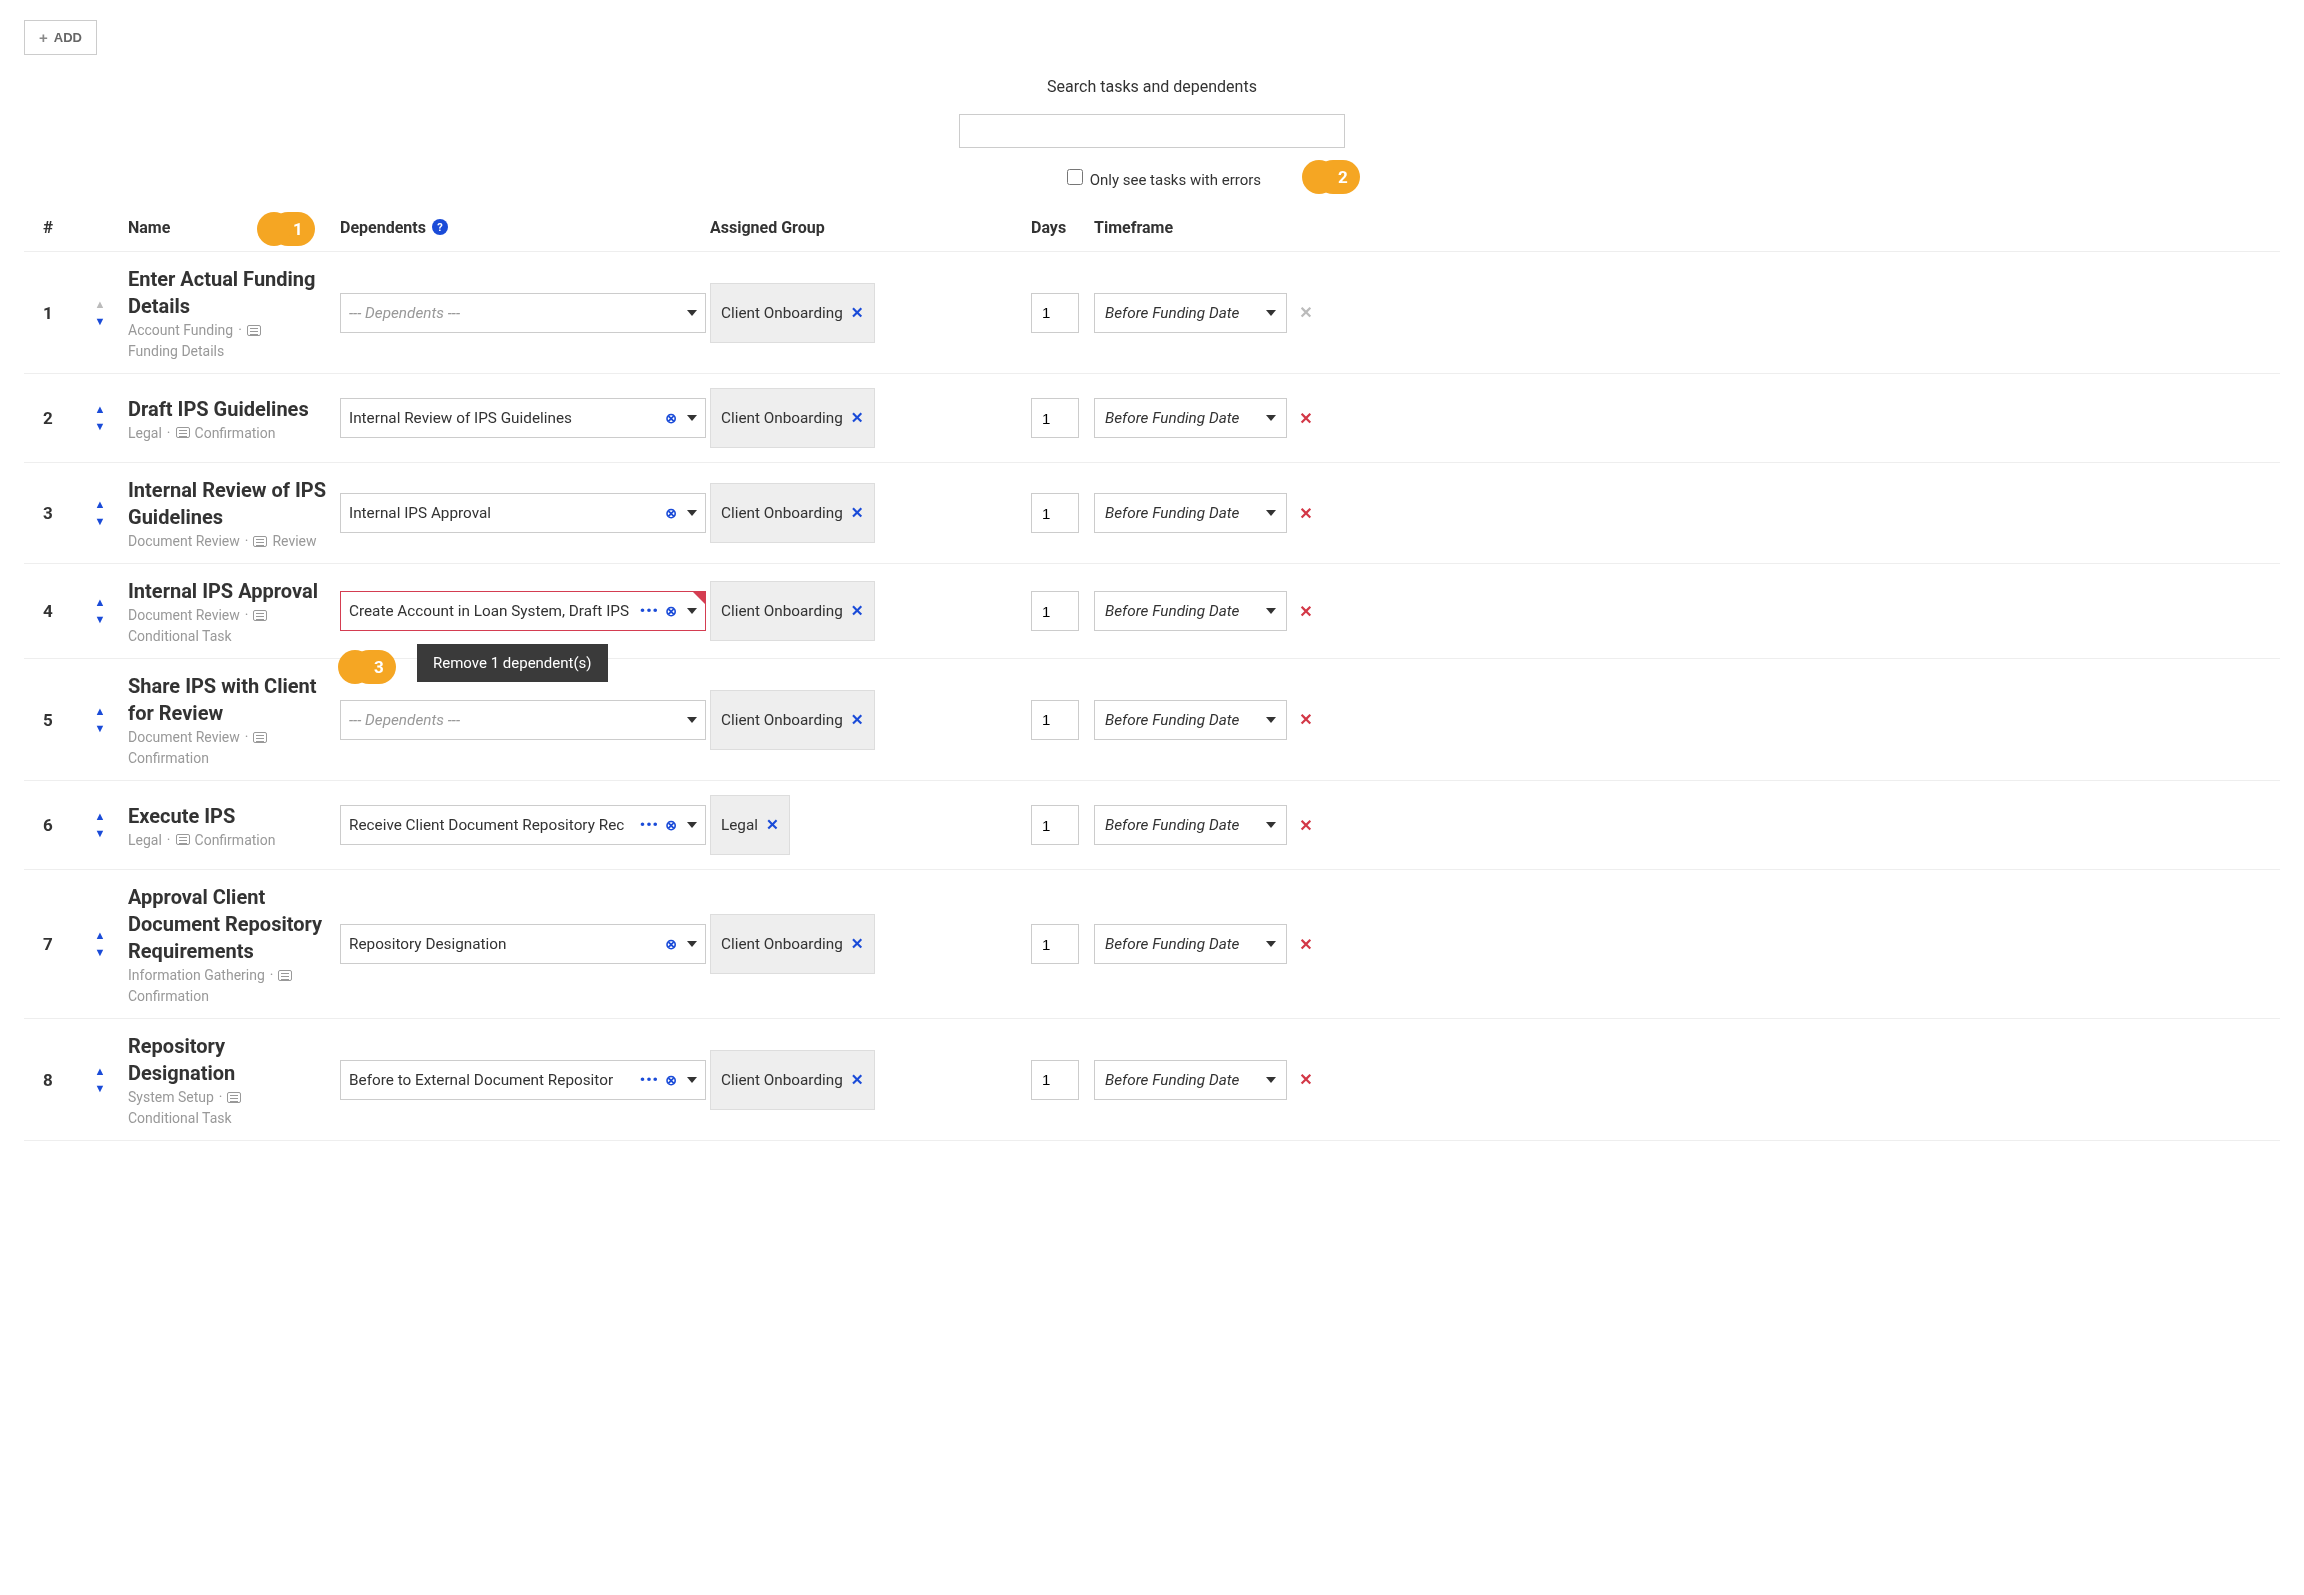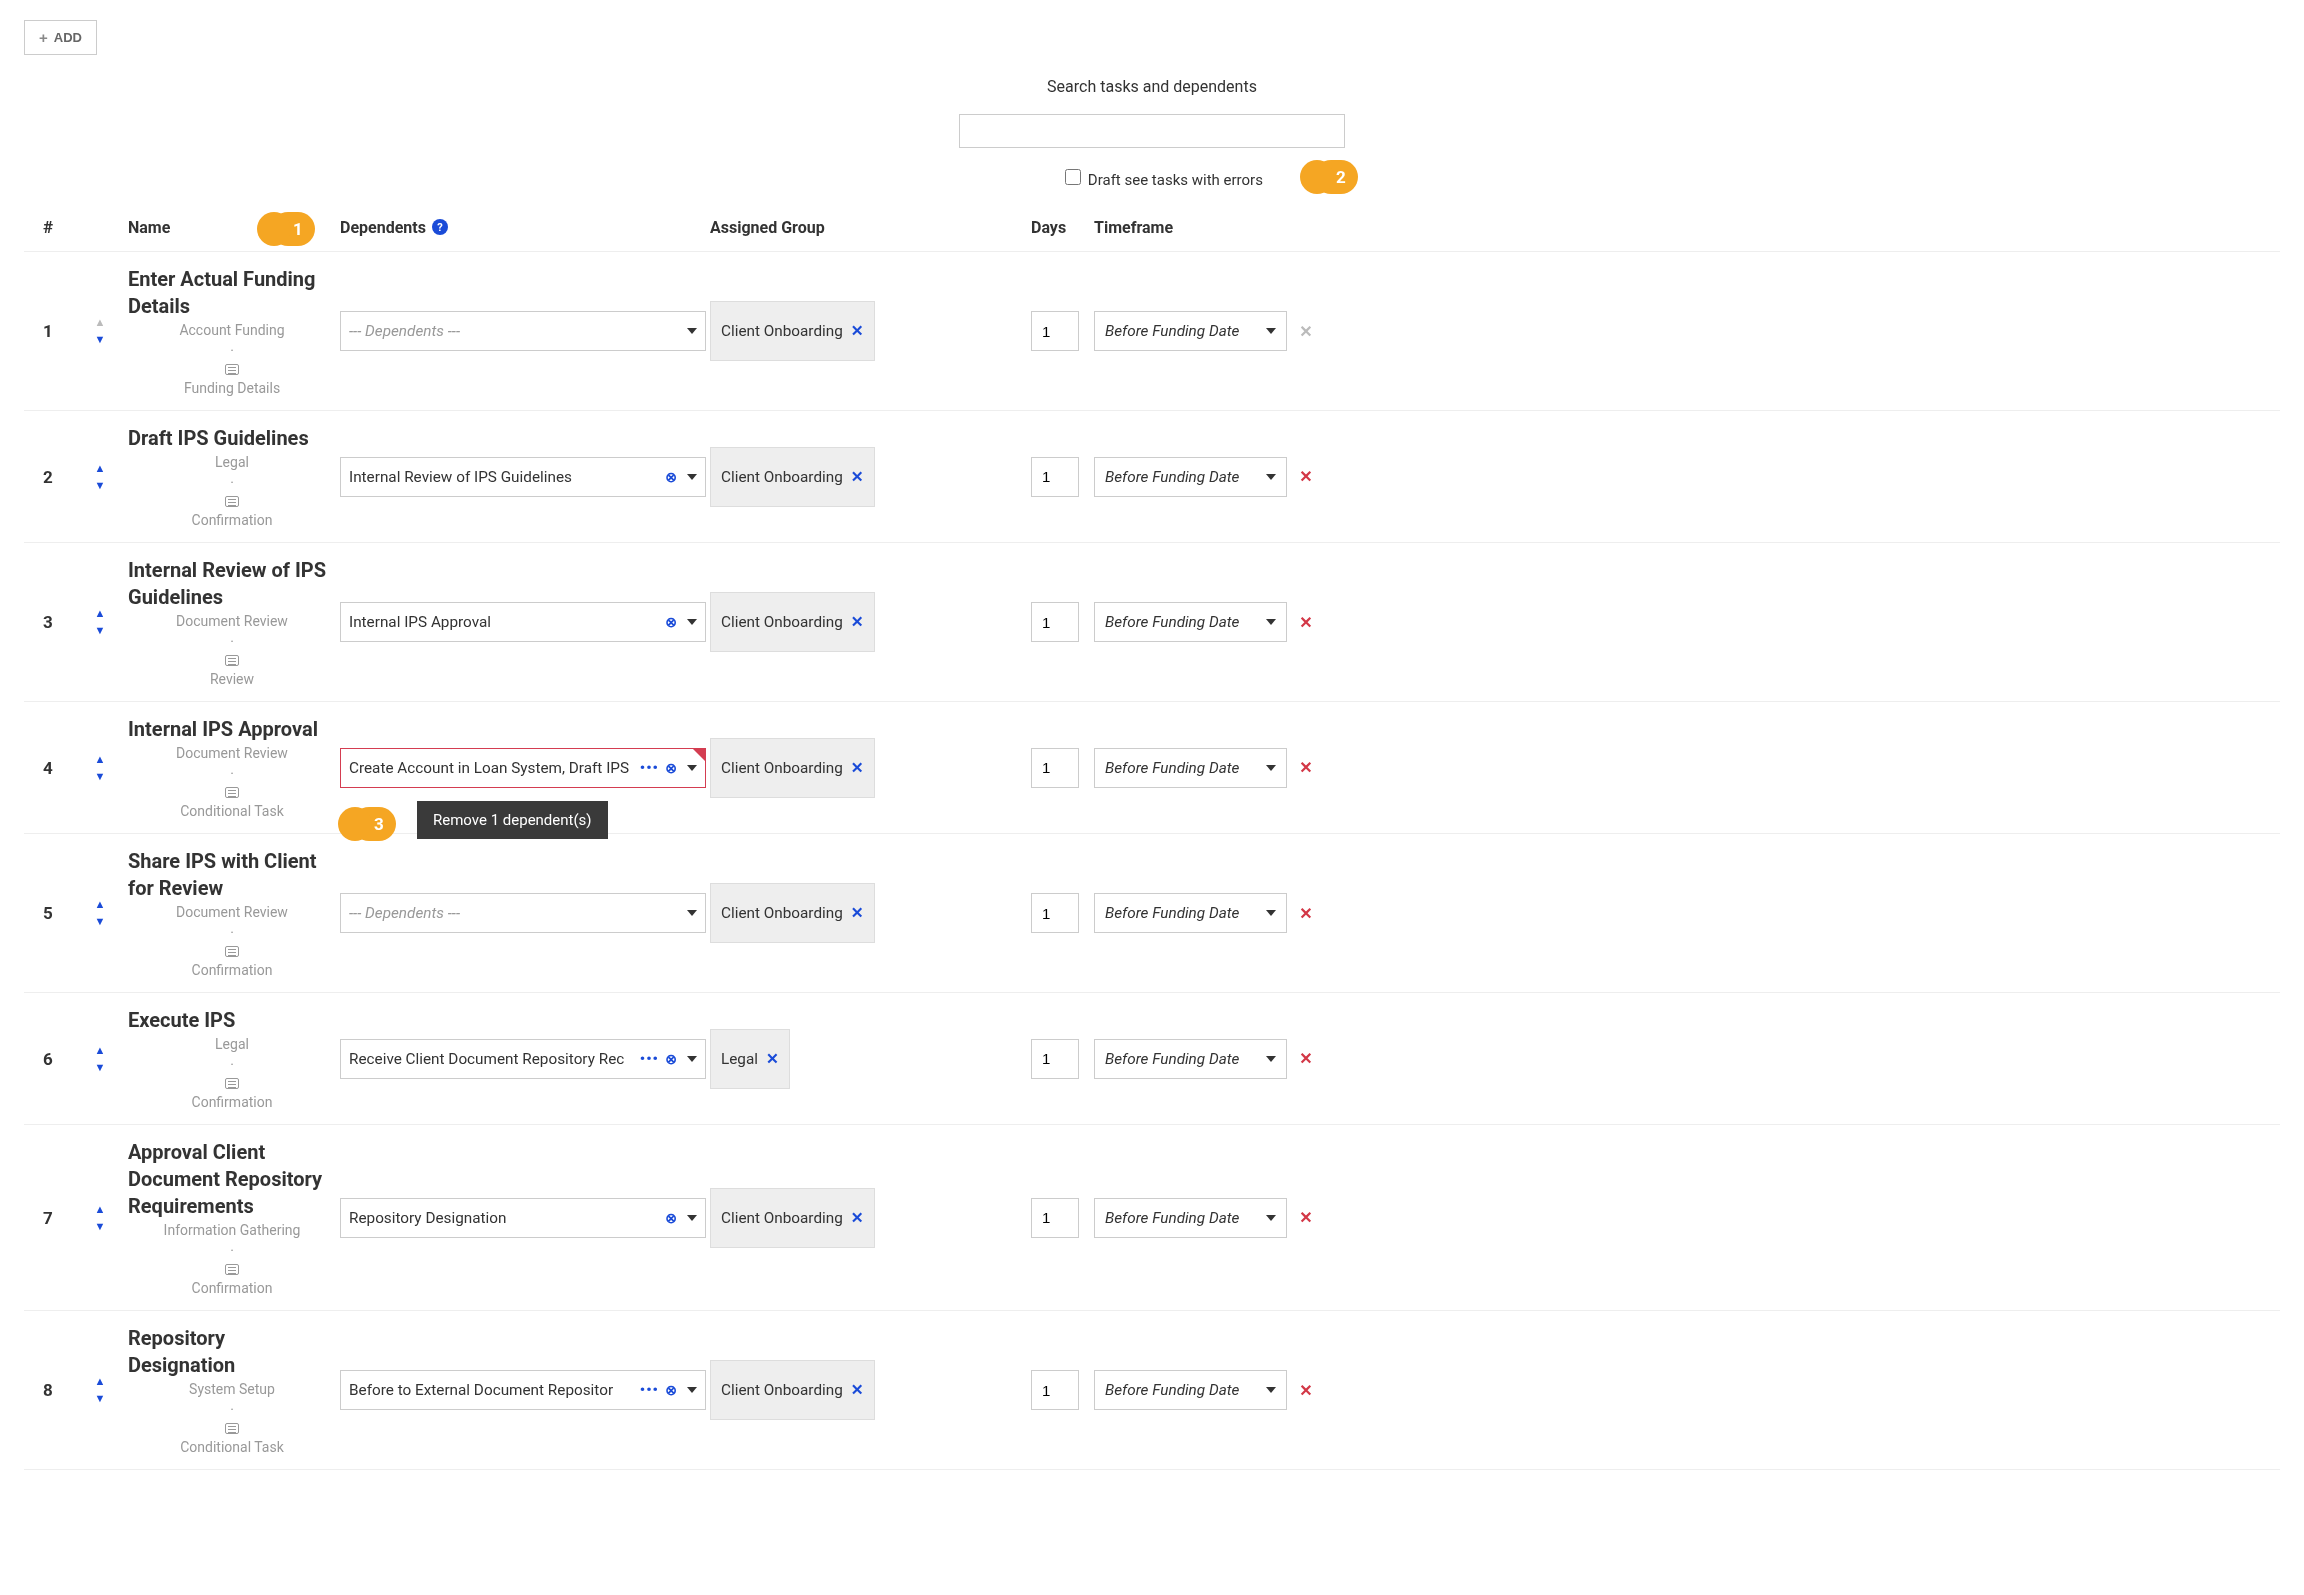--- a/index.html
+++ b/index.html
@@ -107,21 +107,21 @@
     flex-direction: column;
     gap: 6px;
     align-items: center;
     font-size: 11px;
   }
   .arrow-up, .arrow-down { cursor: pointer; line-height: 1; }
   .arrow-up { color: #1a4bd8; }
   .arrow-up.muted { color: #bbb; }
   .arrow-down { color: #1a4bd8; }
   .namecell .title { font-weight: 700; font-size: 20px; line-height: 1.35; }
-  .namecell .meta { color: #999; font-size: 14px; margin-top: 2px; display: flex; flex-wrap: wrap; align-items:center; gap: 5px; flex-direction: column; }
+  .namecell .meta { color: #999; font-size: 14px; margin-top: 2px; display: flex; flex-wrap: wrap; align-items:center; gap: 5px; }
   .namecell .meta .dot { color:#999; }
   .list-icon {
     display:inline-block; width:14px; height:11px;
     border:1px solid #999; border-radius:2px; position:relative;
   }
   .list-icon::before {
     content:""; position:absolute; left:2px; right:2px; top:2px; height:1px; background:#999;
     box-shadow: 0 3px 0 #999, 0 6px 0 #999;
   }
   .dep-select {
@@ -199,21 +199,21 @@
 <button class="btn-add">
   <span class="plus">+</span>
   <span>ADD</span>
 </button>
 
 <div class="search-row">
   <span class="search-label">Search tasks and dependents</span>
   <input class="search-input" type="text" value="" style="">
   <label class="errors-filter rel">
     <input type="checkbox" style="">
-    <span>Draft see tasks with errors</span>
+    <span>Only see tasks with errors</span>
     <div class="bubble bubble-2">
         <span>2</span>
       </div>
   </label>
 </div>
 
 <div class="header-row">
   <div class="num">#</div>
   <div></div>
   <div>Name</div>

